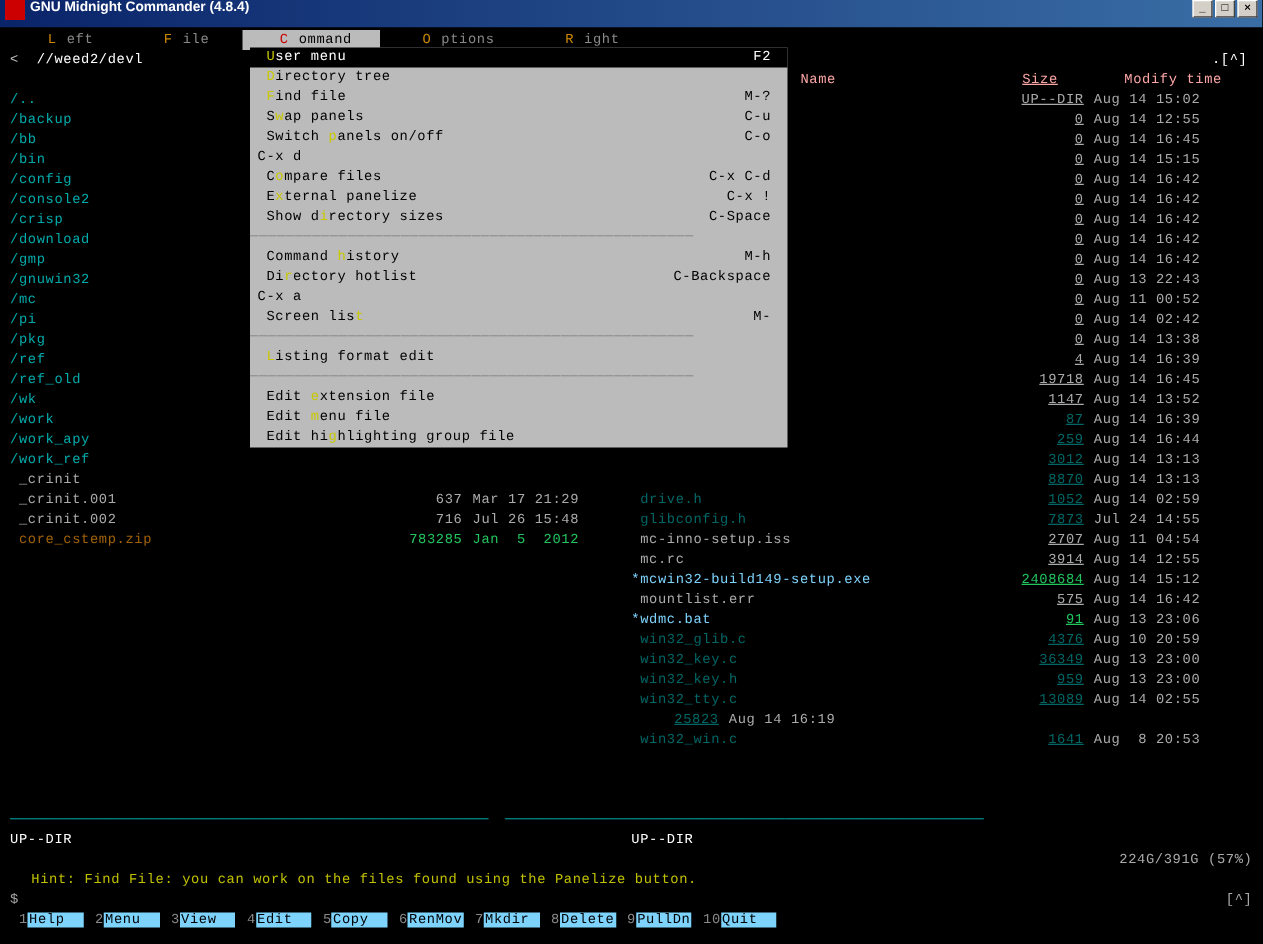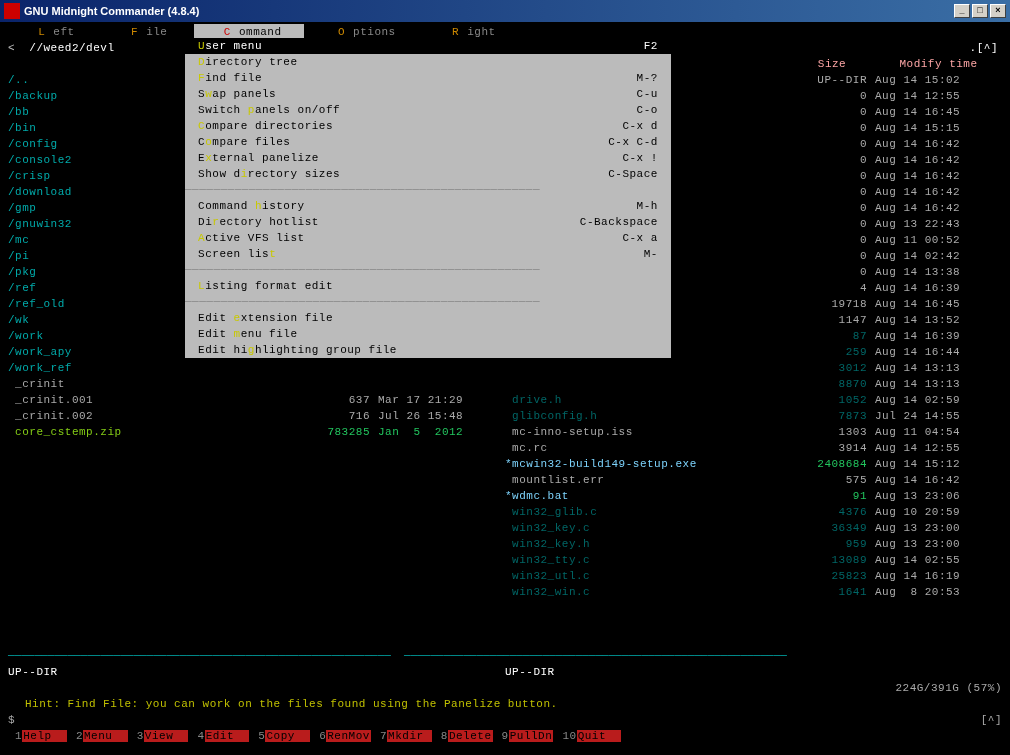--- a/index.html
+++ b/index.html
@@ -9,21 +9,20 @@
   background: #000;
   width: 1010px;
   height: 755px;
   overflow: hidden;
 }
 
 .titlebar {
   height: 22px;
   background: linear-gradient(to right, #0a246a, #3a6ea5);
   display: flex;
-  align-items: center;
   padding: 0 4px;
   color: #fff;
 }
 .titlebar-icon {
   width: 16px; height: 16px;
   background: #c00;
   margin-right: 4px;
 }
 .titlebar-text { flex: 1; font-family: Tahoma, sans-serif; font-size: 11px; font-weight: bold; }
 .win-buttons { display: flex; gap: 2px; }
@@ -60,38 +59,38 @@
 .menubar span { color: #888; padding: 0 8px; }
 .menubar .hot { color: #c80; }
 .menubar .open { background: #bbb; color: #000; }
 .menubar .open .hot { color: #c00; }
 
 .panels { display: flex; position: relative; }
 .panel { width: 50%; position: relative; }
 .panel-title { color: #c0c0c0; text-align: left; }
 .panel-title .path { color: #fff; }
 .col-name { flex: 1; }
-.col-size { width: 70px; text-align: right; }
+.col-size { width: 70px; text-align: right; text-decoration: underline; }
 .col-mod { width: 135px; padding-left: 8px; }
 .hdr { color: #fca5a5; text-align: center; }
 .row { display: flex; height: 16px; white-space: pre; }
 .cyan { color: #00aaaa; }
 .gray { color: #aaa; }
 .brgreen { color: #7dd3fc; }
 .darkcyan { color: #006666; }
-.purple { color: #84cc16; }
+.purple { color: #a16207; }
 .brown { color: #22c55e; }
 .size { text-align: right; width: 70px; }
 .divider { color: #00aaaa; letter-spacing: 0; }
 
 .dropmenu {
   position: absolute;
-  left: 185px;
+  left: 200px;
   top: 16px;
-  width: 486px;
+  width: 430px;
   background: #bbb;
   color: #000;
   padding: 0;
   z-index: 10;
 }
 .dropmenu .item {
   display: flex;
   padding: 0 6px;
   height: 16px;
 }
@@ -99,21 +98,21 @@
 .dropmenu .item .label { flex: 1; }
 .dropmenu .item .shortcut { }
 .dropmenu .hot { color: #c8c800; }
 .dropmenu .item.sel .hot { color: #c8c800; }
 .dropmenu .sep { color: #888; height: 16px; overflow: hidden; }
 .updir { color: #fff; }
 .hint-line { color: #c0c000; margin-left: 17px; }
 .prompt-line { color: #aaa; }
 .fn-bar { display: flex; }
 .fn-num { color: #888; }
-.fn-lbl { background: #b91c1c; color: #000; padding: 0 1px; }
+.fn-lbl { background: #7dd3fc; color: #000; padding: 0 1px; }
 .fn-bar > span { margin-right: 2px; }
 .uparrow { color: #fff; text-align: right; padding-right: 4px; }
 </style>
 </head>
 <body>
 
 <div class="titlebar">
   <div class="titlebar-icon"></div>
   <div class="titlebar-text">GNU Midnight Commander (4.8.4)</div>
   <div class="win-buttons">
@@ -148,21 +147,20 @@
       </div>
       <div class="item">
         <span class="label">&nbsp;S<span class="hot">w</span>ap panels</span>
         <span class="shortcut">C-u&nbsp;</span>
       </div>
       <div class="item">
         <span class="label">&nbsp;Switch <span class="hot">p</span>anels on/off</span>
         <span class="shortcut">C-o&nbsp;</span>
       </div>
       <div class="item">
-        <span class="label">&nbsp;<span class="hot">C</span>ompare directories</span>
         <span class="shortcut">C-x d&nbsp;</span>
       </div>
       <div class="item">
         <span class="label">&nbsp;C<span class="hot">o</span>mpare files</span>
         <span class="shortcut">C-x C-d&nbsp;</span>
       </div>
       <div class="item">
         <span class="label">&nbsp;E<span class="hot">x</span>ternal panelize</span>
         <span class="shortcut">C-x !&nbsp;</span>
       </div>
@@ -173,21 +171,20 @@
       <div class="sep"> ──────────────────────────────────────────────────</div>
       <div class="item">
         <span class="label">&nbsp;Command <span class="hot">h</span>istory</span>
         <span class="shortcut">M-h&nbsp;</span>
       </div>
       <div class="item">
         <span class="label">&nbsp;Di<span class="hot">r</span>ectory hotlist</span>
         <span class="shortcut">C-Backspace&nbsp;</span>
       </div>
       <div class="item">
-        <span class="label">&nbsp;<span class="hot">A</span>ctive VFS list</span>
         <span class="shortcut">C-x a&nbsp;</span>
       </div>
       <div class="item">
         <span class="label">&nbsp;Screen lis<span class="hot">t</span></span>
         <span class="shortcut">M-&nbsp;</span>
       </div>
       <div class="sep"> ──────────────────────────────────────────────────</div>
       <div class="item">
         <span class="label">&nbsp;<span class="hot">L</span>isting format edit</span>
         <span class="shortcut">&nbsp;</span>
@@ -264,30 +261,30 @@
           <div class="row"><div class="col-name gray"></div><div class="col-size gray">0</div><div class="col-mod gray">Aug 14 13:38</div></div>
           <div class="row"><div class="col-name gray">R</div><div class="col-size gray">4</div><div class="col-mod gray">Aug 14 16:39</div></div>
           <div class="row"><div class="col-name gray"></div><div class="col-size gray">19718</div><div class="col-mod gray">Aug 14 16:45</div></div>
           <div class="row"><div class="col-name gray">ommon</div><div class="col-size gray">1147</div><div class="col-mod gray">Aug 14 13:52</div></div>
           <div class="row"><div class="col-name darkcyan">h</div><div class="col-size darkcyan">87</div><div class="col-mod gray">Aug 14 16:39</div></div>
           <div class="row"><div class="col-name darkcyan">txt</div><div class="col-size darkcyan">259</div><div class="col-mod gray">Aug 14 16:44</div></div>
           <div class="row"><div class="col-name darkcyan"></div><div class="col-size darkcyan">3012</div><div class="col-mod gray">Aug 14 13:13</div></div>
           <div class="row"><div class="col-name darkcyan"></div><div class="col-size darkcyan">8870</div><div class="col-mod gray">Aug 14 13:13</div></div>
           <div class="row"><div class="col-name darkcyan"> drive.h</div><div class="col-size darkcyan">1052</div><div class="col-mod gray">Aug 14 02:59</div></div>
           <div class="row"><div class="col-name darkcyan"> glibconfig.h</div><div class="col-size darkcyan">7873</div><div class="col-mod gray">Jul 24 14:55</div></div>
-          <div class="row"><div class="col-name gray"> mc-inno-setup.iss</div><div class="col-size gray">1303</div><div class="col-mod gray">Aug 11 04:54</div></div>
+          <div class="row"><div class="col-name gray"> mc-inno-setup.iss</div><div class="col-size gray">2707</div><div class="col-mod gray">Aug 11 04:54</div></div>
           <div class="row"><div class="col-name gray"> mc.rc</div><div class="col-size gray">3914</div><div class="col-mod gray">Aug 14 12:55</div></div>
           <div class="row"><div class="col-name brgreen">*mcwin32-build149-setup.exe</div><div class="col-size brown">2408684</div><div class="col-mod gray">Aug 14 15:12</div></div>
           <div class="row"><div class="col-name gray"> mountlist.err</div><div class="col-size gray">575</div><div class="col-mod gray">Aug 14 16:42</div></div>
           <div class="row"><div class="col-name brgreen">*wdmc.bat</div><div class="col-size brown">91</div><div class="col-mod gray">Aug 13 23:06</div></div>
           <div class="row"><div class="col-name darkcyan"> win32_glib.c</div><div class="col-size darkcyan">4376</div><div class="col-mod gray">Aug 10 20:59</div></div>
           <div class="row"><div class="col-name darkcyan"> win32_key.c</div><div class="col-size darkcyan">36349</div><div class="col-mod gray">Aug 13 23:00</div></div>
           <div class="row"><div class="col-name darkcyan"> win32_key.h</div><div class="col-size darkcyan">959</div><div class="col-mod gray">Aug 13 23:00</div></div>
           <div class="row"><div class="col-name darkcyan"> win32_tty.c</div><div class="col-size darkcyan">13089</div><div class="col-mod gray">Aug 14 02:55</div></div>
-          <div class="row"><div class="col-name darkcyan"> win32_utl.c</div><div class="col-size darkcyan">25823</div><div class="col-mod gray">Aug 14 16:19</div></div>
+          <div class="row"><div class="col-size darkcyan">25823</div><div class="col-mod gray">Aug 14 16:19</div></div>
           <div class="row"><div class="col-name darkcyan"> win32_win.c</div><div class="col-size darkcyan">1641</div><div class="col-mod gray">Aug  8 20:53</div></div>
         </div>
     </div>
   </div>
 
   <div style="height:48px"></div>
   <div class="divider">──────────────────────────────────────────────────────────&nbsp;&nbsp;──────────────────────────────────────────────────────────</div>
   <div style="display:flex">
     <div style="width:50%" class="updir">UP--DIR</div>
     <div style="width:50%" class="updir">UP--DIR</div>

